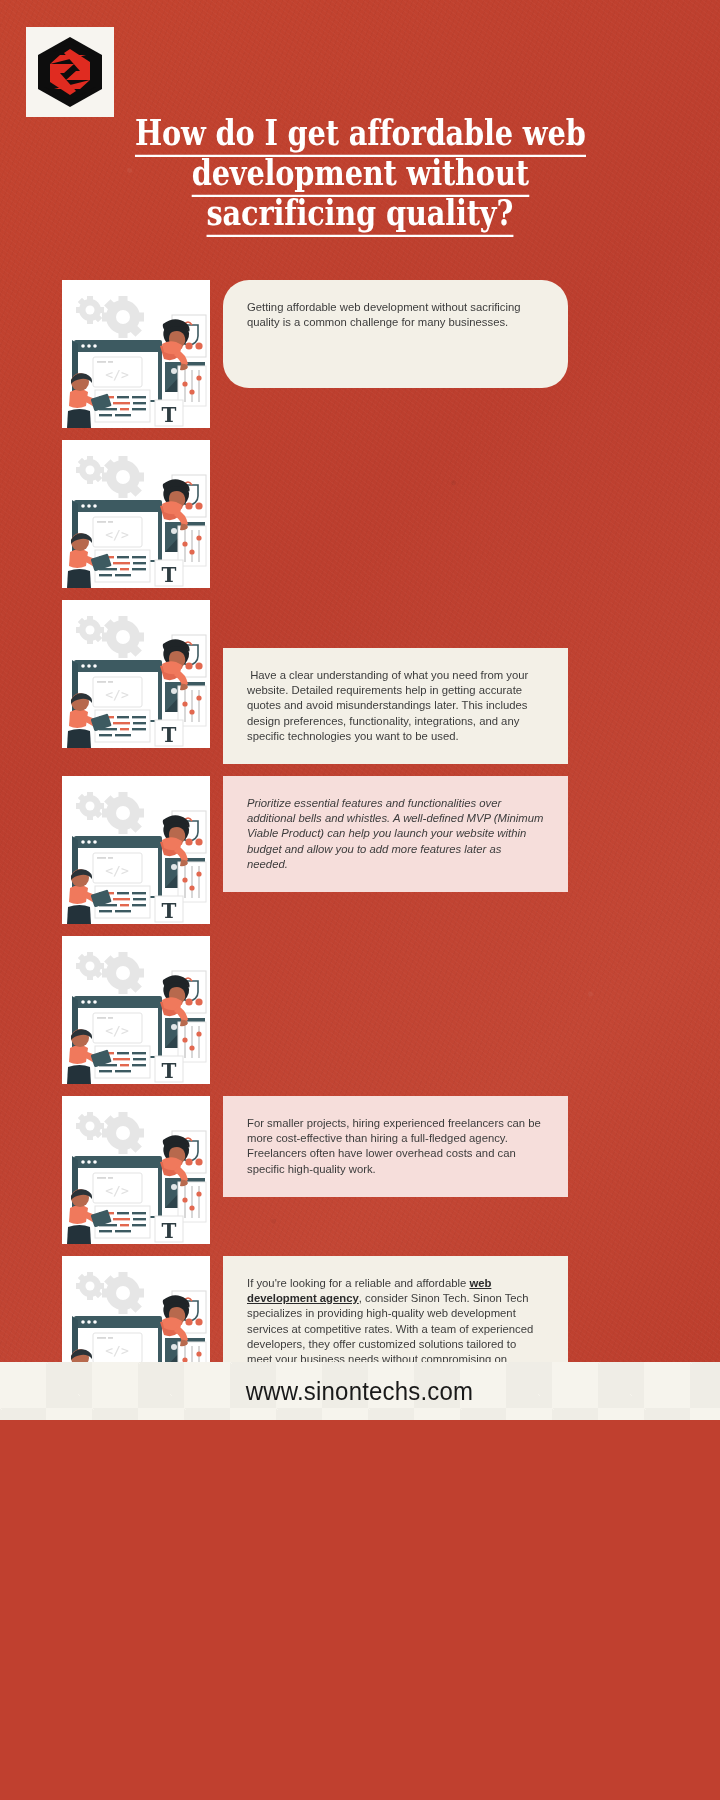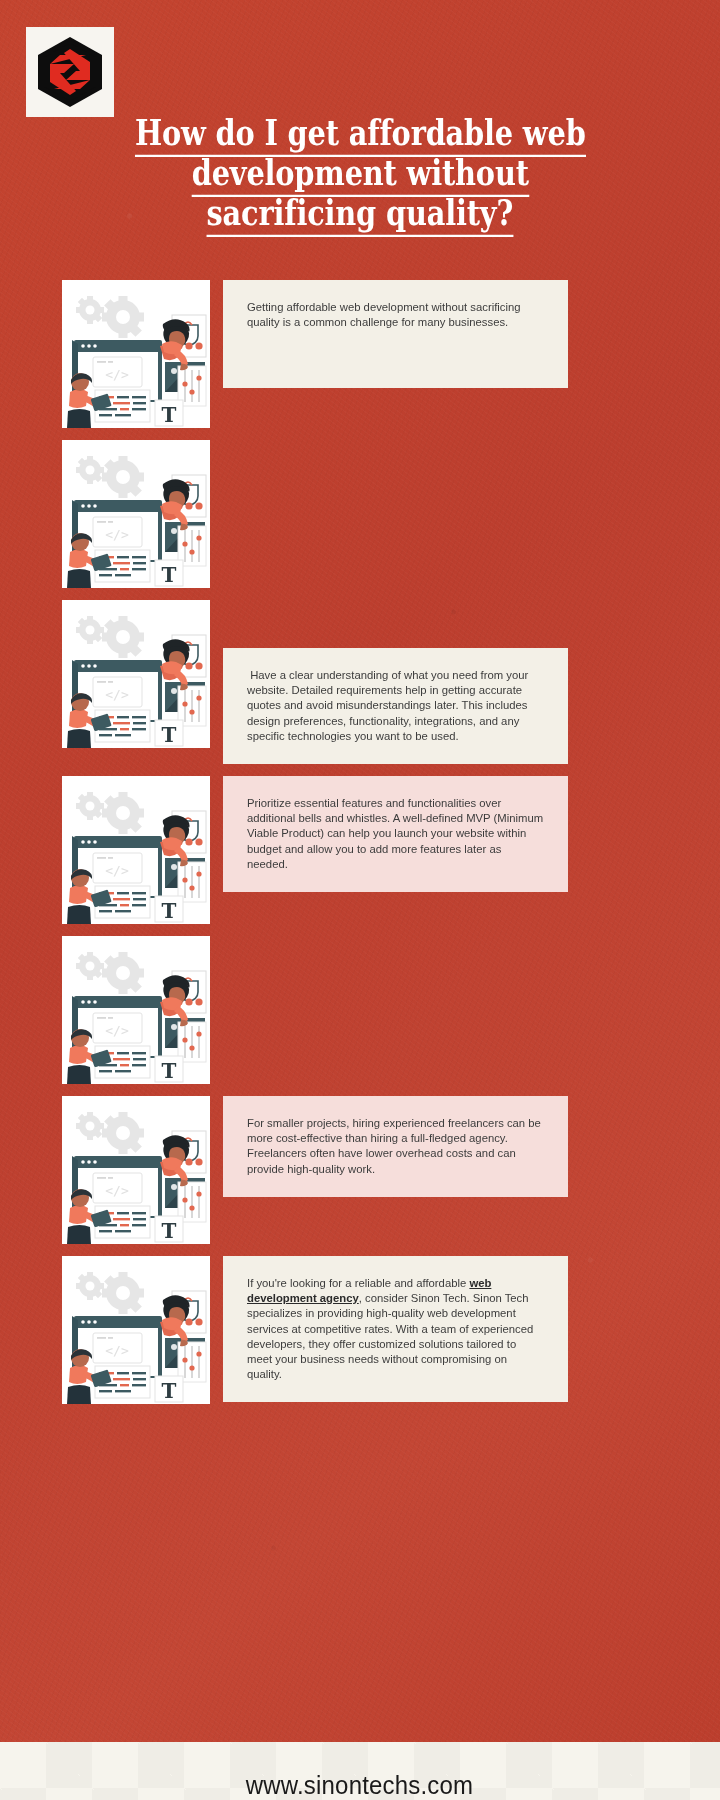--- a/index.html
+++ b/index.html
@@ -9,21 +9,21 @@
   body {
     width: 720px;
     height: 1800px;
     font-family: "Liberation Sans", sans-serif;
     background: #c0402f;
     overflow: hidden;
   }
   #page {
     position: relative;
     width: 720px;
-    height: 1800px;
+    height: 1420px;
     background:
       radial-gradient(circle at 18% 12%, rgba(255,255,255,0.05) 0 2px, transparent 3px),
       radial-gradient(circle at 63% 34%, rgba(0,0,0,0.05) 0 2px, transparent 3px),
       radial-gradient(circle at 82% 70%, rgba(255,255,255,0.045) 0 2px, transparent 3px),
       radial-gradient(circle at 38% 86%, rgba(0,0,0,0.045) 0 2px, transparent 3px),
       linear-gradient(140deg, #c4442f 0%, #bc3e2e 40%, #c34634 75%, #bb3d2c 100%);
     box-sizing: border-box;
   }
   
   #page::before {
@@ -115,21 +115,21 @@
 
   
   #footer {
     position: absolute;
     left: 0;
     bottom: 0;
     width: 720px;
     height: 58px;
     background: #f6f4ed;
     display: flex;
-    align-items: flex-end;
+    align-items: center;
     justify-content: center;
   }
   #footer::before {
     content: "";
     position: absolute;
     inset: 0;
     background-image:
       linear-gradient(45deg, rgba(0,0,0,0.028) 25%, transparent 25%, transparent 75%, rgba(0,0,0,0.028) 75%),
       linear-gradient(45deg, rgba(0,0,0,0.028) 25%, transparent 25%, transparent 75%, rgba(0,0,0,0.028) 75%);
     background-size: 92px 92px;
@@ -263,21 +263,21 @@
     <g>
       <path d="M8 112 q10 -6 18 0 l-2 14 q-9 4 -17 0 z" fill="#f0795c"></path>
       <circle cx="18" cy="102" r="9" fill="#b7694d"></circle>
       <path d="M9 100 q5 -9 15 -6 q7 3 6 9 q-4 -5 -11 -4 q-7 1 -10 5 z" fill="#2b3338"></path>
       <path d="M22 115 q9 2 14 7 l-4 5 q-7 -5 -12 -6 z" fill="#f0795c"></path>
       <rect x="30" y="116" width="18" height="13" rx="1.5" fill="#3d5a61" transform="rotate(-18 39 122)"></rect>
       <path d="M6 131 q12 -4 22 0 l1 17 h-24 z" fill="#23323a"></path>
     </g>
   </svg>
         </div>
-    <div class="text-panel bg-cream" style="min-height: 108px;">Getting affordable web development without sacrificing quality is a common challenge for many businesses.</div>
+    <div class="text-panel bg-cream" style="min-height: 108px; border-radius: 26px;">Getting affordable web development without sacrificing quality is a common challenge for many businesses.</div>
   </div>
 
   <div class="card">
     <div class="thumb" style="height: 148px;">
   <svg viewBox="0 0 148 148" preserveAspectRatio="xMidYMid slice">
     <rect width="148" height="148" fill="#ffffff"></rect>
 
     <g fill="#e6e6e6">
       <circle cx="28" cy="30" r="11"></circle>
       <circle cx="28" cy="30" r="4.5" fill="#ffffff"></circle>
@@ -574,21 +574,21 @@
     <g>
       <path d="M8 112 q10 -6 18 0 l-2 14 q-9 4 -17 0 z" fill="#f0795c"></path>
       <circle cx="18" cy="102" r="9" fill="#b7694d"></circle>
       <path d="M9 100 q5 -9 15 -6 q7 3 6 9 q-4 -5 -11 -4 q-7 1 -10 5 z" fill="#2b3338"></path>
       <path d="M22 115 q9 2 14 7 l-4 5 q-7 -5 -12 -6 z" fill="#f0795c"></path>
       <rect x="30" y="116" width="18" height="13" rx="1.5" fill="#3d5a61" transform="rotate(-18 39 122)"></rect>
       <path d="M6 131 q12 -4 22 0 l1 17 h-24 z" fill="#23323a"></path>
     </g>
   </svg>
         </div>
-    <div class="text-panel bg-pink" style="min-height: 108px;">Prioritize essential features and functionalities over additional bells and whistles. A well-defined MVP (Minimum Viable Product) can help you launch your website within budget and allow you to add more features later as needed.</div>
+    <div class="text-panel bg-pink" style="min-height: 108px; font-style: italic;">Prioritize essential features and functionalities over additional bells and whistles. A well-defined MVP (Minimum Viable Product) can help you launch your website within budget and allow you to add more features later as needed.</div>
   </div>
 
   <div class="card">
     <div class="thumb" style="height: 148px;">
   <svg viewBox="0 0 148 148" preserveAspectRatio="xMidYMid slice">
     <rect width="148" height="148" fill="#ffffff"></rect>
 
     <g fill="#e6e6e6">
       <circle cx="28" cy="30" r="11"></circle>
       <circle cx="28" cy="30" r="4.5" fill="#ffffff"></circle>
@@ -781,21 +781,21 @@
     <g>
       <path d="M8 112 q10 -6 18 0 l-2 14 q-9 4 -17 0 z" fill="#f0795c"></path>
       <circle cx="18" cy="102" r="9" fill="#b7694d"></circle>
       <path d="M9 100 q5 -9 15 -6 q7 3 6 9 q-4 -5 -11 -4 q-7 1 -10 5 z" fill="#2b3338"></path>
       <path d="M22 115 q9 2 14 7 l-4 5 q-7 -5 -12 -6 z" fill="#f0795c"></path>
       <rect x="30" y="116" width="18" height="13" rx="1.5" fill="#3d5a61" transform="rotate(-18 39 122)"></rect>
       <path d="M6 131 q12 -4 22 0 l1 17 h-24 z" fill="#23323a"></path>
     </g>
   </svg>
         </div>
-    <div class="text-panel bg-pink" style="min-height: 94px;">For smaller projects, hiring experienced freelancers can be more cost-effective than hiring a full-fledged agency. Freelancers often have lower overhead costs and can provide high-quality work.</div>
+    <div class="text-panel bg-pink" style="min-height: 94px;">For smaller projects, hiring experienced freelancers can be more cost-effective than hiring a full-fledged agency. Freelancers often have lower overhead costs and can specific high-quality work.</div>
   </div>
 
   <div class="card">
     <div class="thumb" style="height: 148px;">
   <svg viewBox="0 0 148 148" preserveAspectRatio="xMidYMid slice">
     <rect width="148" height="148" fill="#ffffff"></rect>
 
     <g fill="#e6e6e6">
       <circle cx="28" cy="30" r="11"></circle>
       <circle cx="28" cy="30" r="4.5" fill="#ffffff"></circle>

